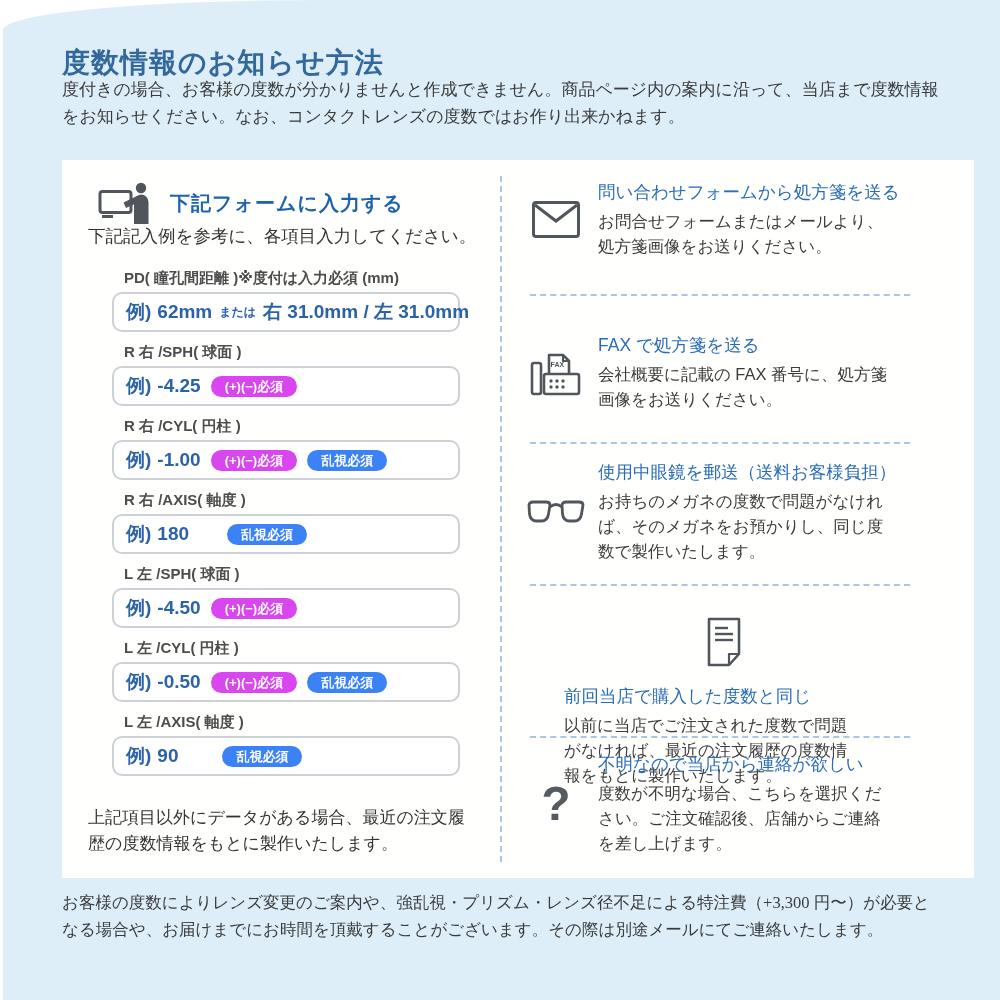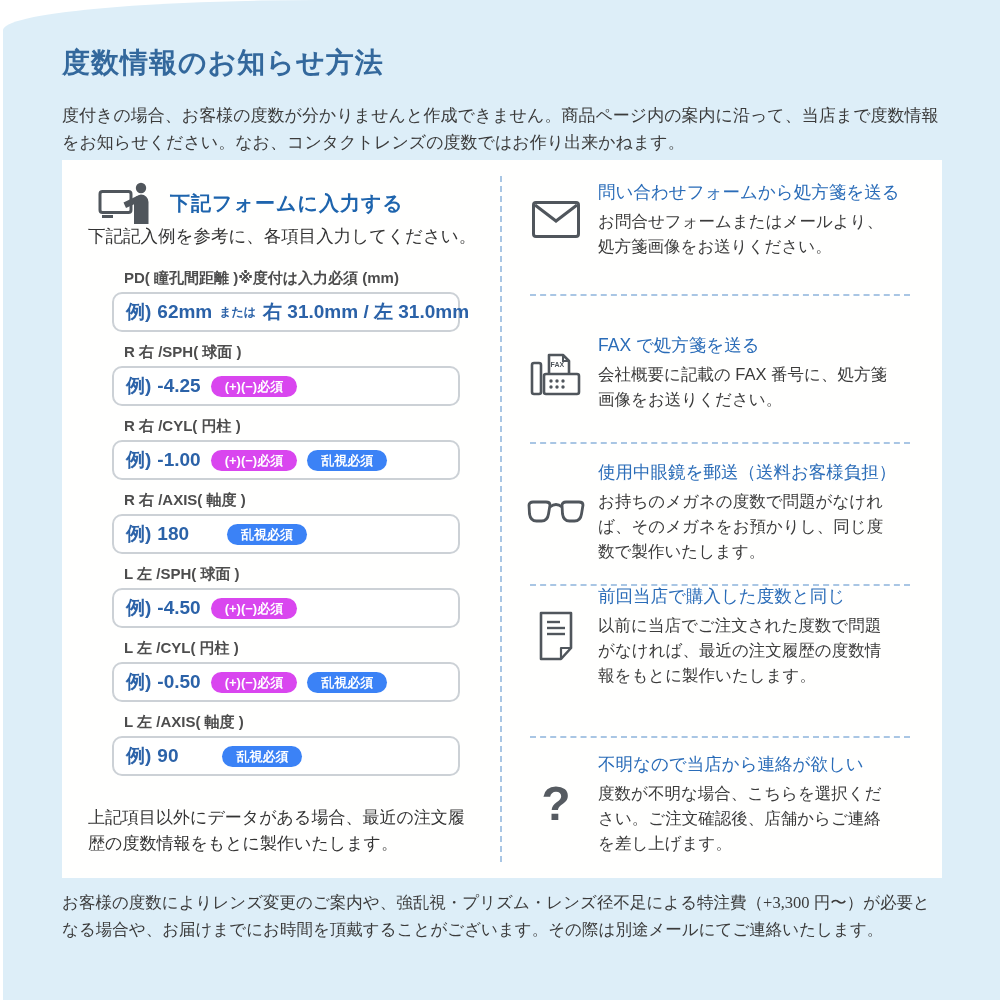--- a/index.html
+++ b/index.html
@@ -1,23 +1,23 @@
 <!DOCTYPE html>
 <html><head>
 <meta charset="utf-8">
 <style>
   html,body{margin:0;padding:0;width:1000px;height:1000px;overflow:hidden;
     font-family:"Liberation Sans","DejaVu Sans",sans-serif;background:#ffffff;}
   .bg-panel{position:absolute;left:3px;top:0;right:0;bottom:0;background:#ddeef8;
     border-top-left-radius:320px 30px;}
   .page-title{position:absolute;left:62px;top:44px;margin:0;font-size:28px;font-weight:bold;
     color:#33689c;letter-spacing:1px;}
-  .intro{position:absolute;left:62px;top:102px;width:886px;font-size:17px;line-height:1.6;
+  .intro{position:absolute;left:62px;top:76px;width:886px;font-size:17px;line-height:1.6;
     color:#3b3b3b;}
-  .card{position:absolute;left:62px;top:160px;width:880px;height:718px;background:#fffffe;}
+  .card{position:absolute;left:62px;top:160px;width:880px;height:718px;background:#fffffe;padding-left:32px;}
 
   
   .form-header{position:absolute;left:36px;top:22px;display:flex;align-items:center;gap:18px;}
   .form-heading{font-size:20px;font-weight:bold;color:#1e64ad;letter-spacing:1px;}
   .form-sub{position:absolute;left:26px;top:64px;font-size:17.5px;color:#333333;}
   .fields{position:absolute;left:50px;top:108px;width:348px;}
   .field{height:74px;}
   .field-label{font-size:15px;font-weight:bold;color:#4d4d4d;padding-left:12px;
     line-height:20px;margin-bottom:4px;}
   .field-box{box-sizing:border-box;width:100%;height:40px;border:2px solid #ccd1d6;
@@ -190,21 +190,21 @@
         <path d="M24 7 q6 -5 12 0" fill="none" stroke="#50565c" stroke-width="2.8"></path>
       </svg>
     </div>
     <div class="m-text">
       <div class="m-title">使用中眼鏡を郵送（送料お客様負担）</div>
       <div class="m-body">お持ちのメガネの度数で問題がなければ、そのメガネをお預かりし、同じ度数で製作いたします。</div>
     </div>
   </div>
   <div class="divider-h" style="top:424px;"></div>
 
-  <div class="method" style="top:424px;">
+  <div class="method" style="top:440px;flex-direction:column;">
     <div class="m-icon">
       <svg width="42" height="50" viewBox="0 0 42 50">
         <path d="M6 2 h30 v35 l-10 11 H6 z" fill="none" stroke="#50565c" stroke-width="2.6" stroke-linejoin="round"></path>
         <path d="M36 37 h-10 v11" fill="none" stroke="#50565c" stroke-width="2.2" stroke-linejoin="round"></path>
         <line x1="12" y1="11" x2="25" y2="11" stroke="#50565c" stroke-width="2.4"></line>
         <line x1="12" y1="17" x2="30" y2="17" stroke="#50565c" stroke-width="2.4"></line>
         <line x1="12" y1="23" x2="30" y2="23" stroke="#50565c" stroke-width="2.4"></line>
       </svg>
     </div>
     <div class="m-text">

